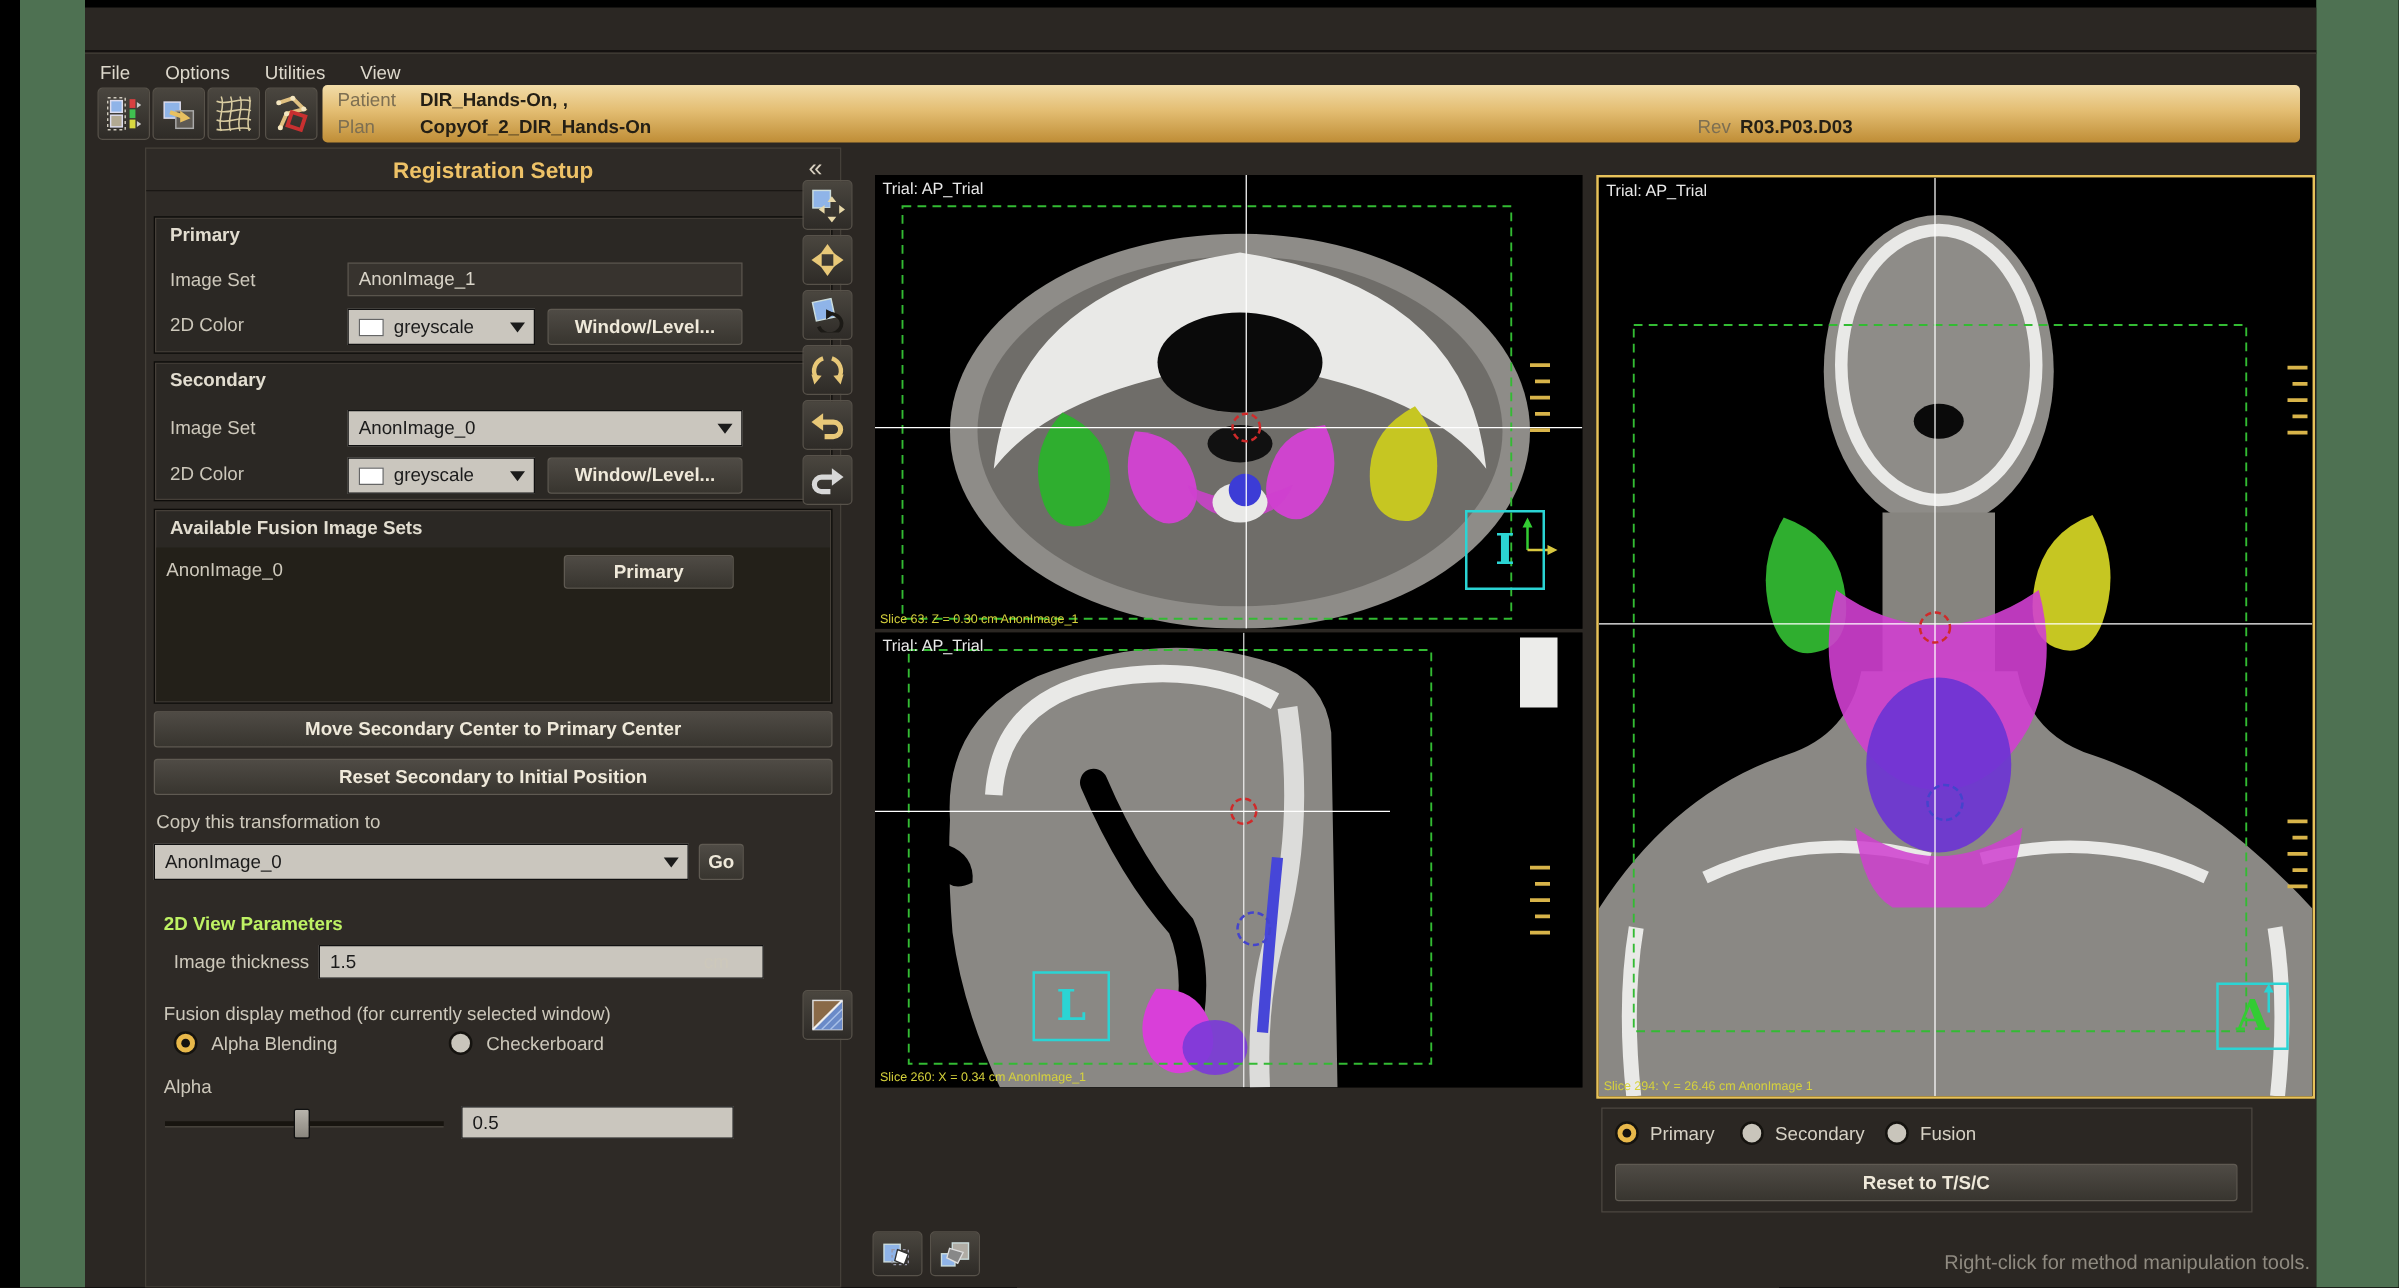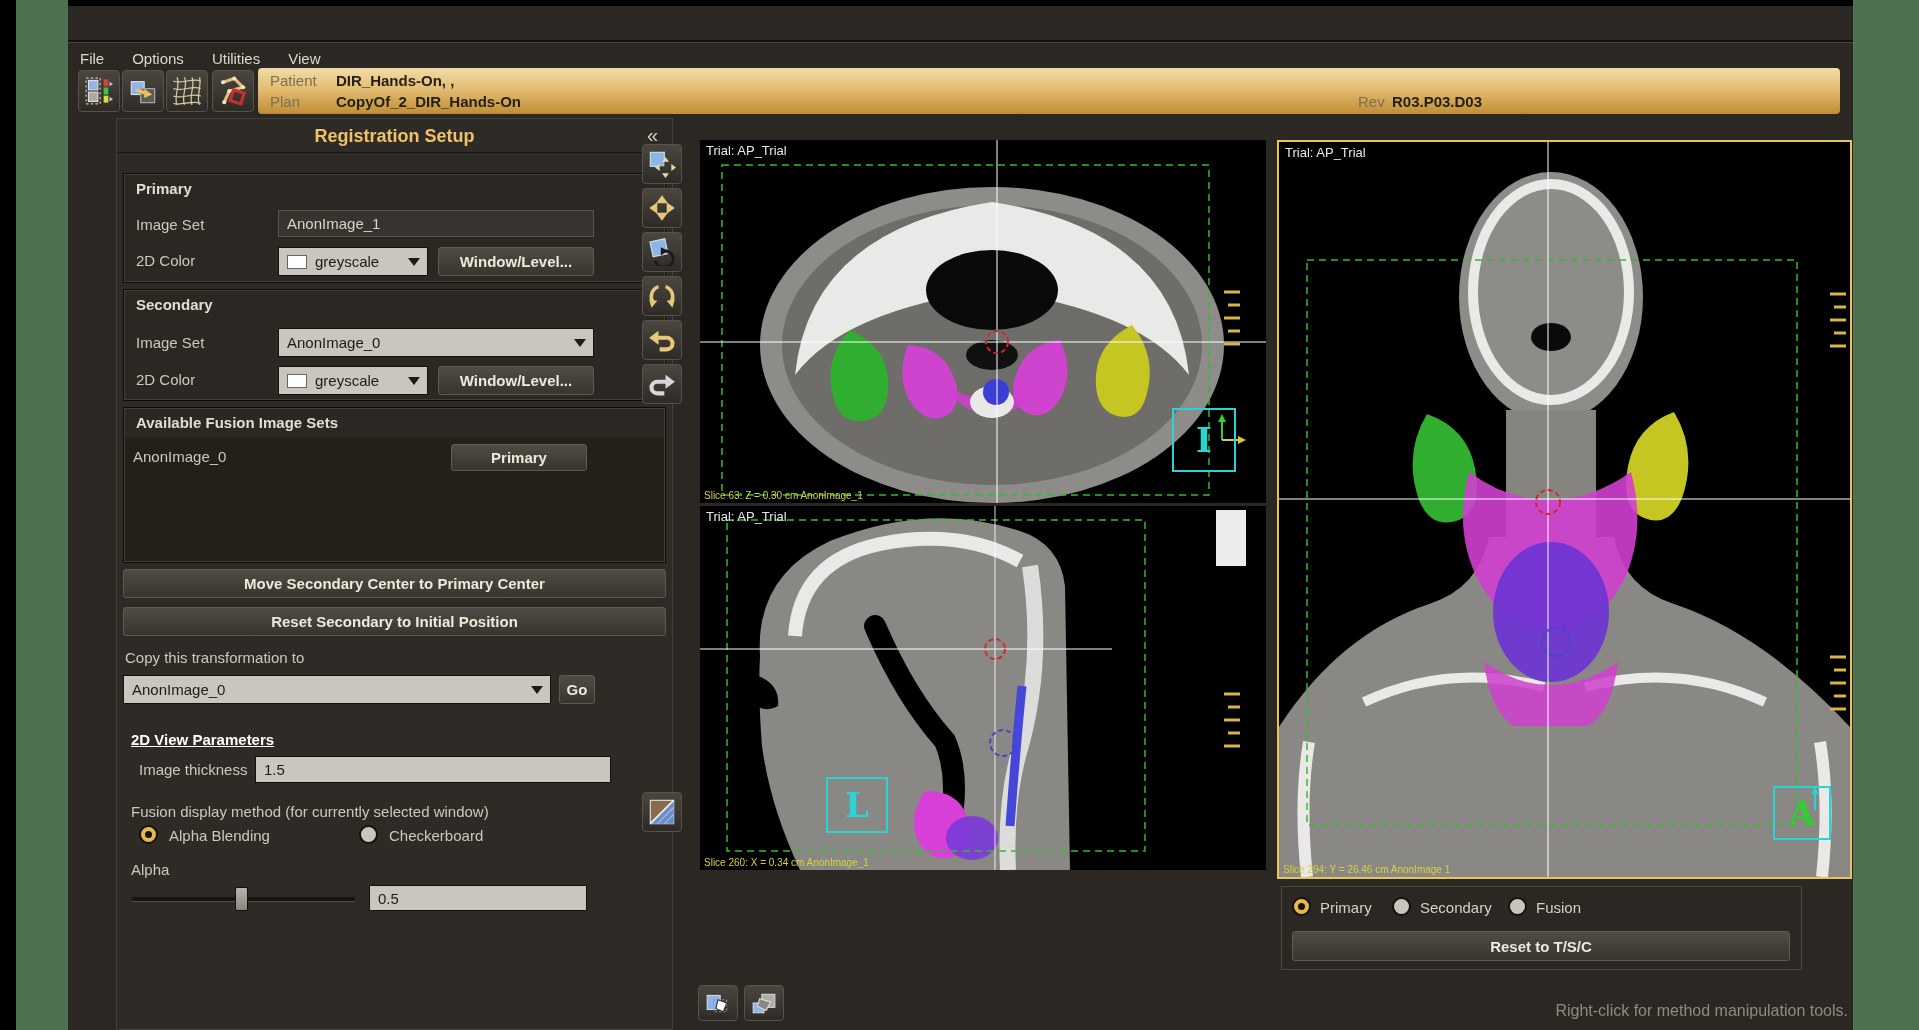--- a/index.html
+++ b/index.html
@@ -190,21 +190,21 @@
 
       <span class="lbl" style="left:8px; top:530px;">Copy this transformation to</span>
       <div class="dd" style="left:6px; top:556px; width:428px; height:29px;">
         <span>AnonImage_0</span>
         <span class="arr"></span>
       </div>
       <div class="btn" style="left:442px; top:556px; width:36px; height:29px;">
         <span>Go</span>
       </div>
 
-      <span class="lbl" style="left:14px; top:612px; font-weight:bold; color:#ffffff;text-decoration:underline;">2D View Parameters</span>
+      <span class="lbl" style="left:14px; top:612px; font-weight:bold; color:#bef264;">2D View Parameters</span>
       <span class="lbl" style="left:22px; top:642px;">Image thickness</span>
       <div class="lfield" style="left:138px; top:637px; width:356px; height:27px;">
         <span>1.5</span>
       </div>
       <span class="lbl" style="left:446px; top:642px;">cm</span>
 
       <span class="lbl" style="left:14px; top:684px;">Fusion display method (for currently selected window)</span>
       <span class="radio sel" style="left:22px; top:706px;"></span>
       <span class="lbl" style="left:52px; top:708px;">Alpha Blending</span>
       <span class="radio" style="left:242px; top:706px;"></span>

